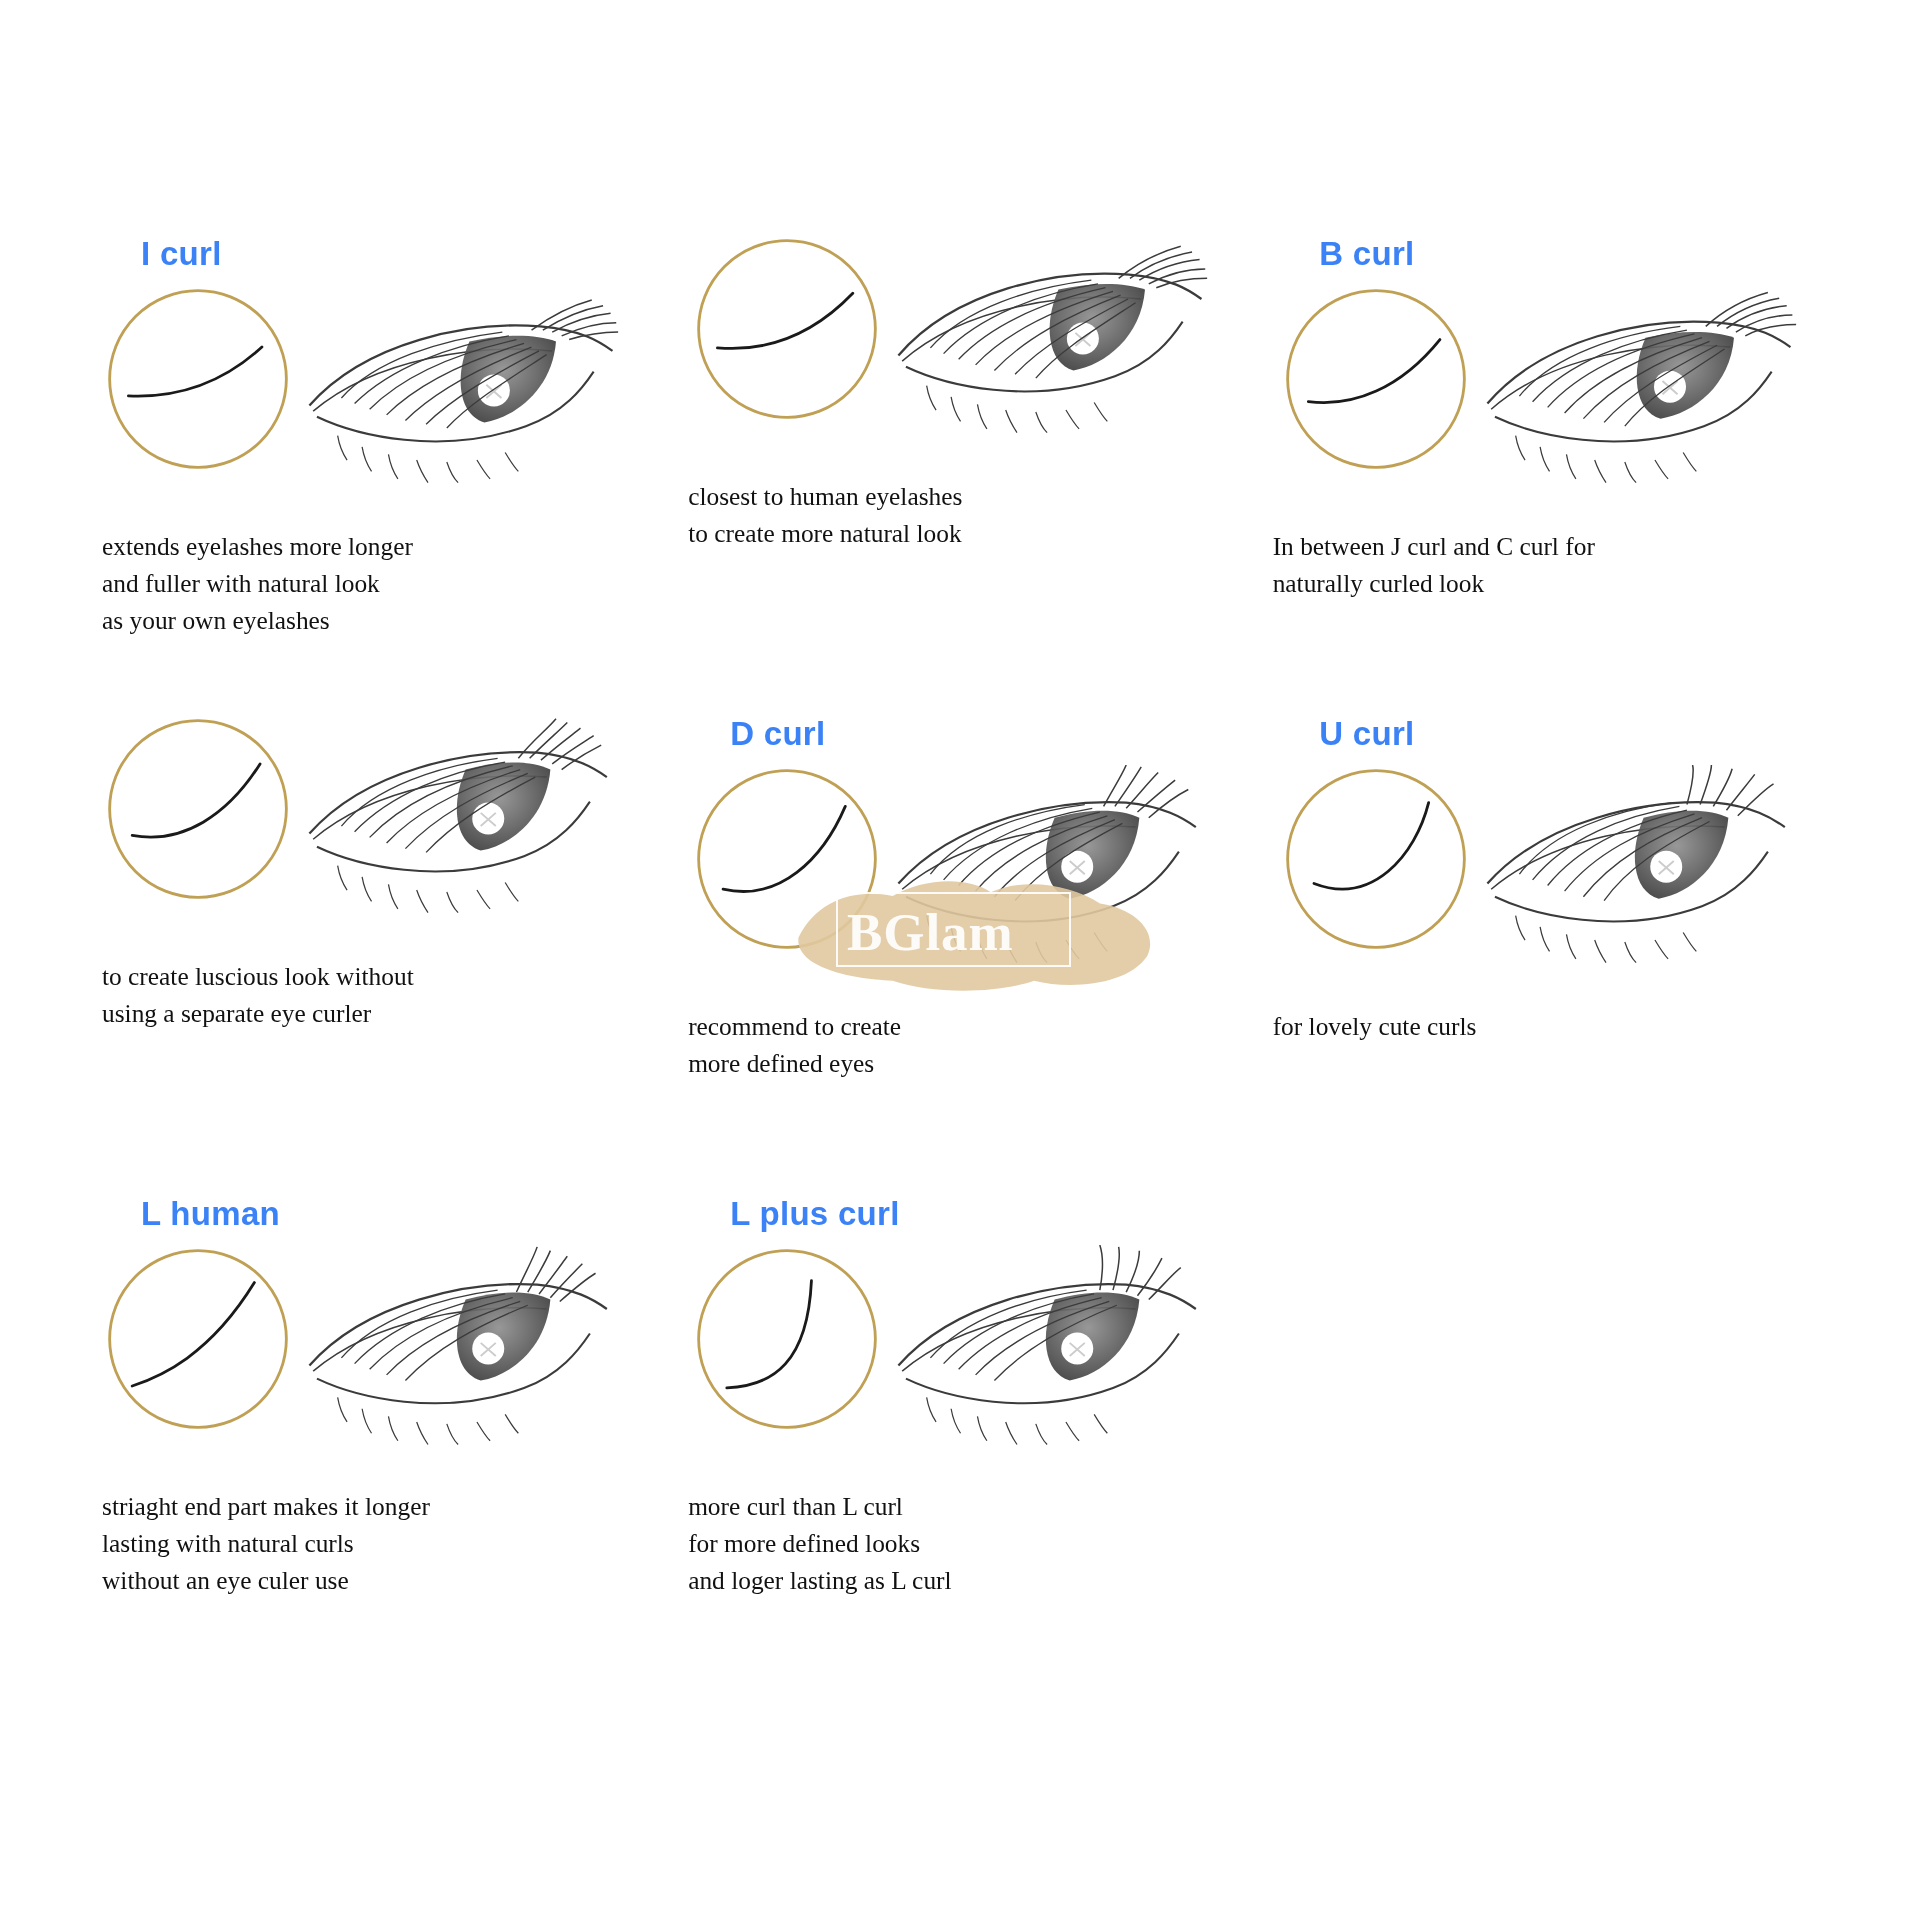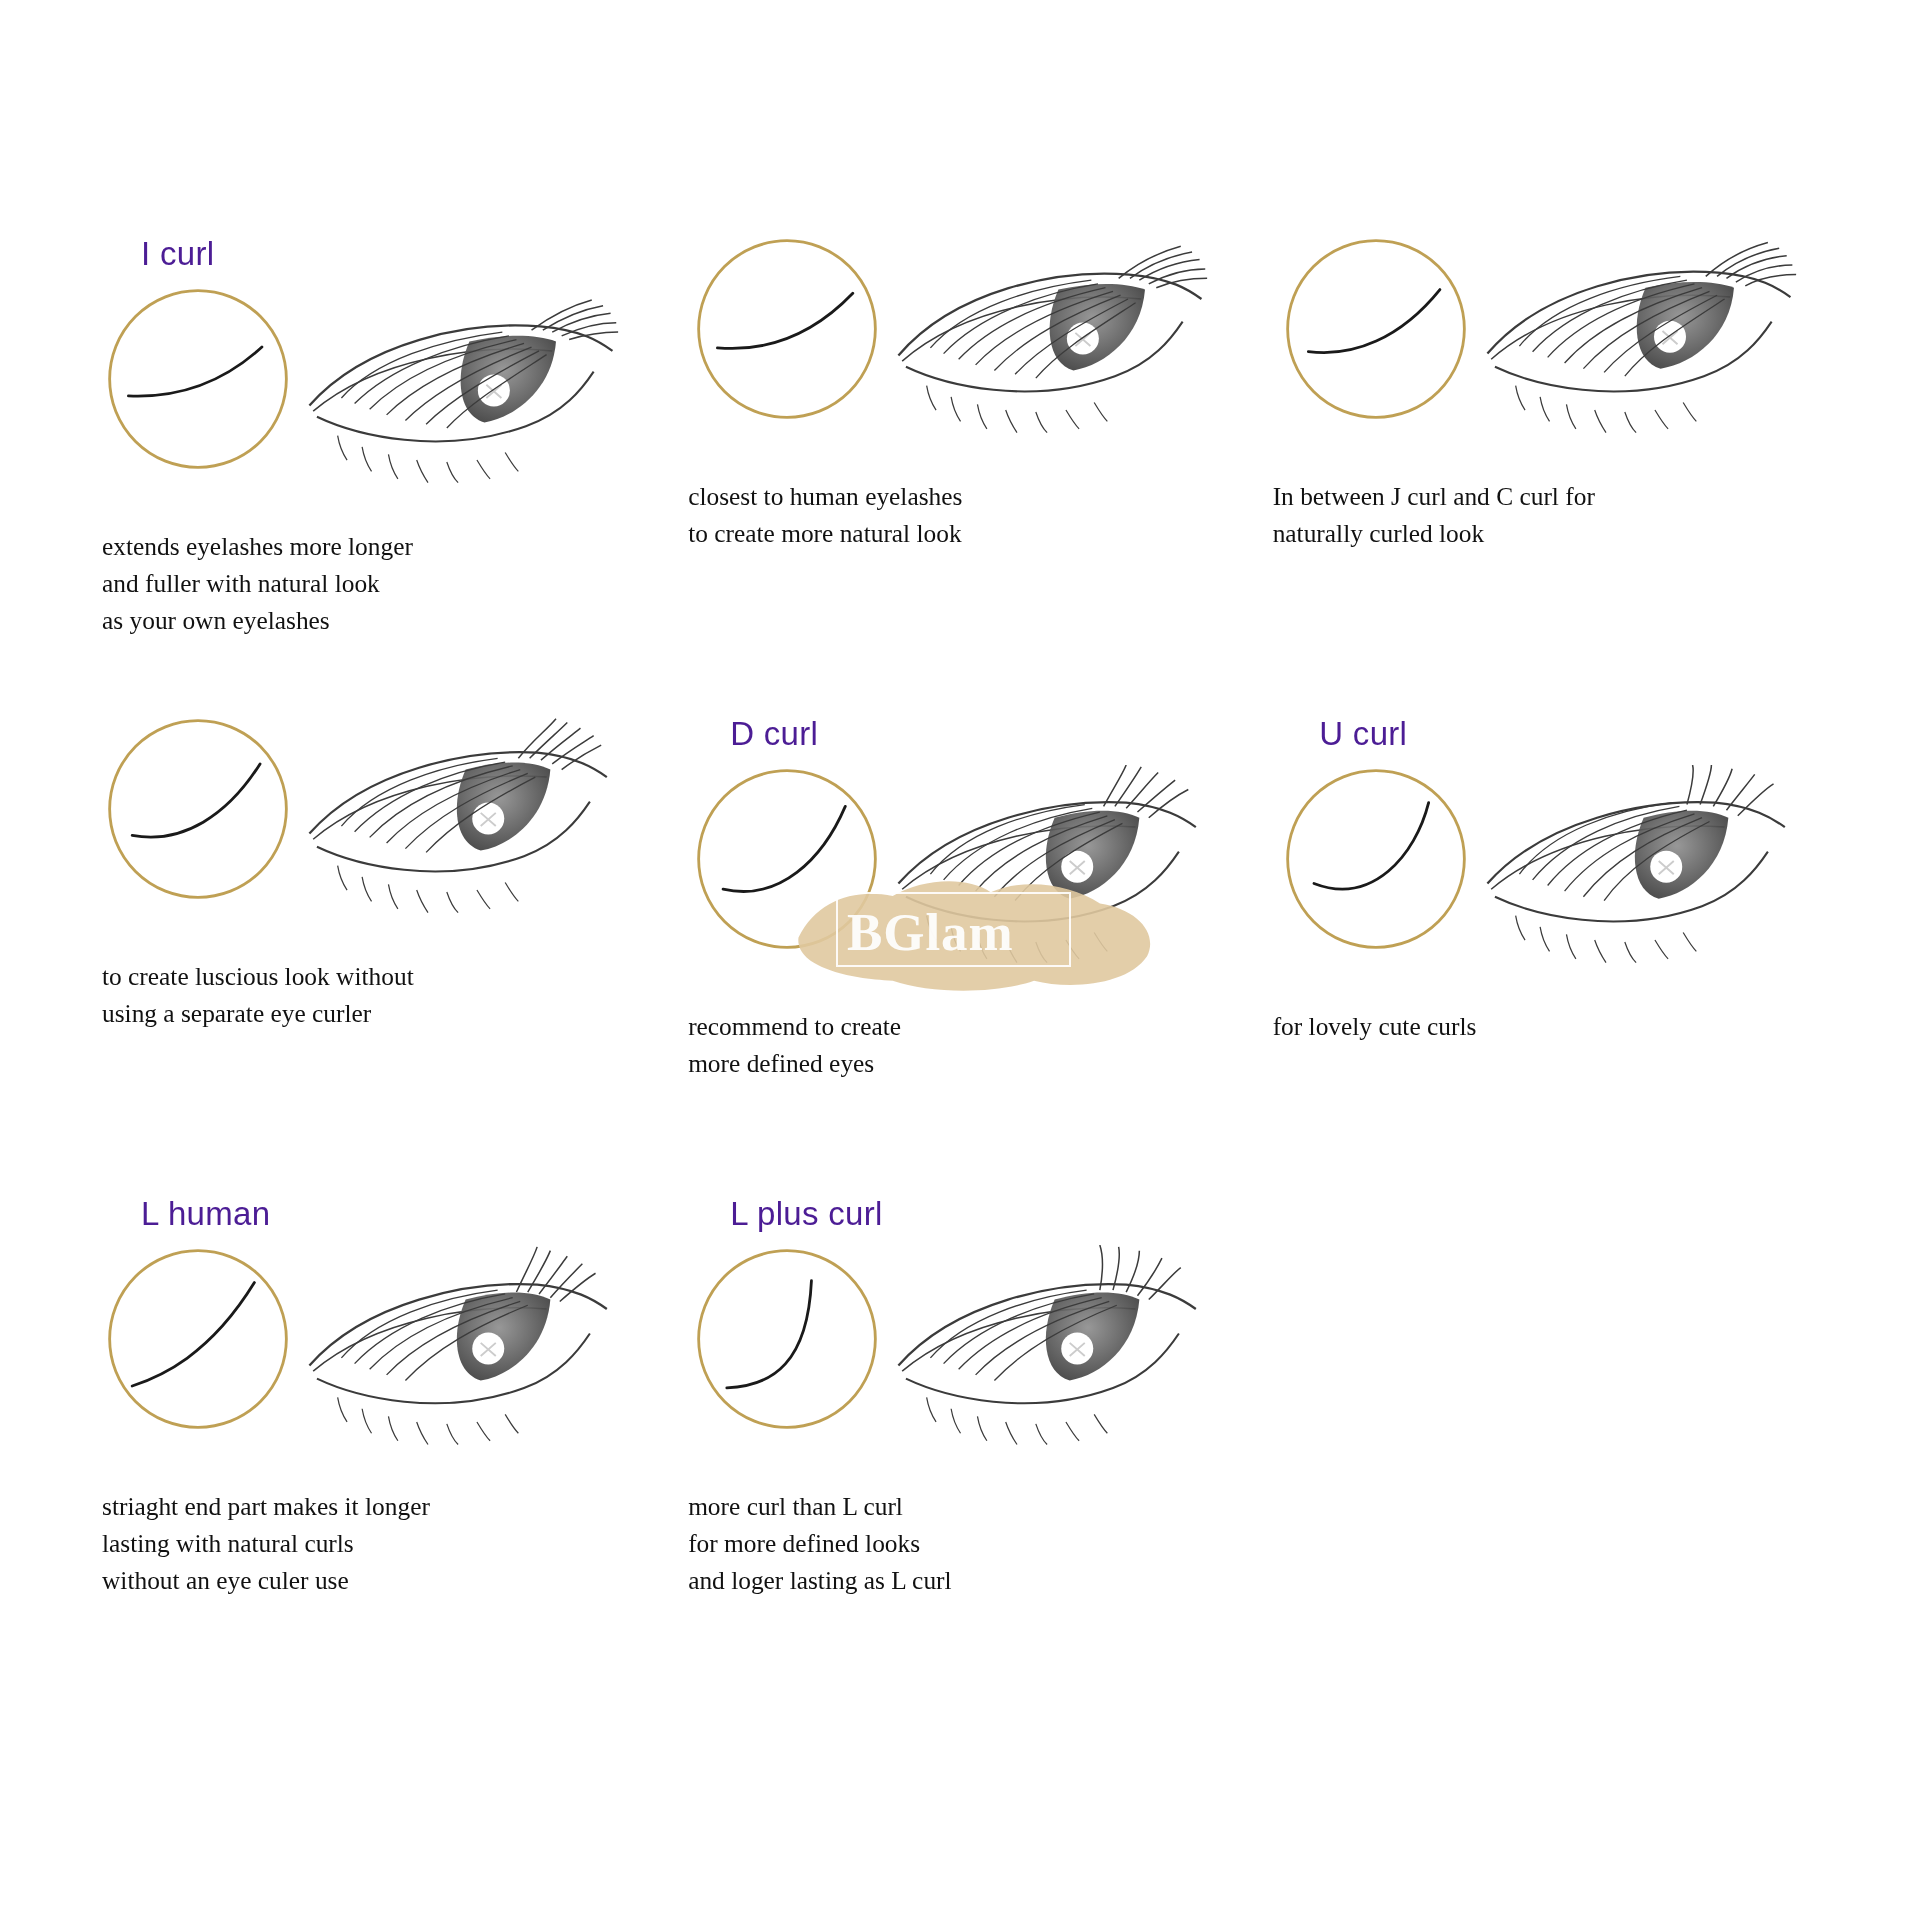--- a/index.html
+++ b/index.html
@@ -28,23 +28,23 @@
     column-gap: 9.4px;
     row-gap: 0px;
   }
   .cell {
     position: relative;
   }
   .cell.empty { visibility: hidden; }
 
   .curl-title {
     font-size: 33px;
-    font-weight: normal;
+    font-weight: bold;
     letter-spacing: 0.3px;
-    color: #4c1d95;
+    color: #3b82f6;
     margin: 0 0 9.4px 56px;
     height: 41px;
   }
   .visual {
     position: relative;
     height: 235px;
     display: flex;
     align-items: flex-start;
   }
   .circle-wrap {
@@ -210,20 +210,21 @@
               <path d="M218 178 C 224 188 228 194 232 198"></path>
             </g>
           </svg>
         </div>
       </div>
       <div class="desc">closest to human eyelashes
 to create more natural look</div>
     </div>
 
     <div class="cell col3">
+      <div class="curl-title">B curl</div>
       <div class="visual">
         <div class="circle-wrap">
           <svg viewBox="0 0 200 200" width="188" height="188">
             <circle cx="100" cy="100" r="94" fill="none" stroke="#bfa054" stroke-width="3"></circle>
             <path d="M 28 124 C 76 130 126 110 168 58" fill="none" stroke="#1a1a1a" stroke-width="3" stroke-linecap="round"></path>
           </svg>
         </div>
         <div class="eye-wrap">
           <svg viewBox="0 0 340 230" width="320" height="217" preserveAspectRatio="xMinYMin meet">
             <defs>

